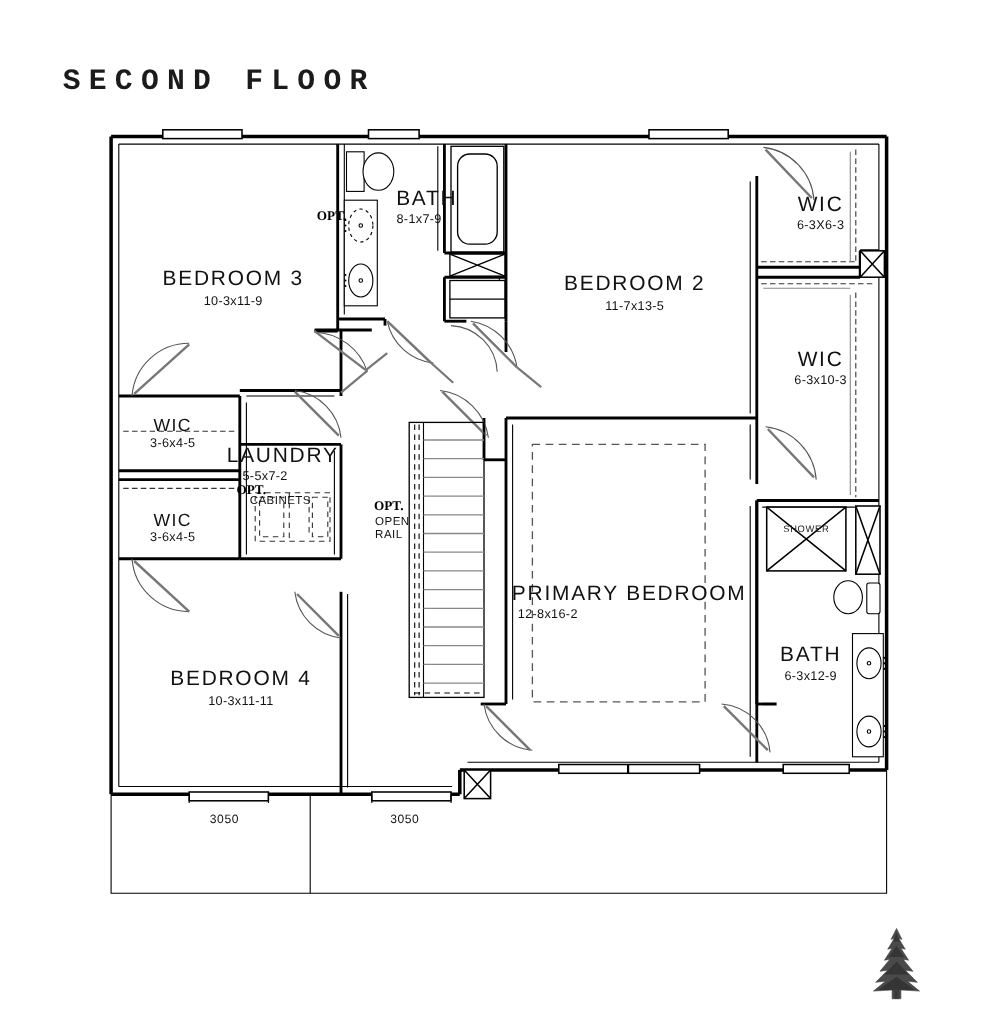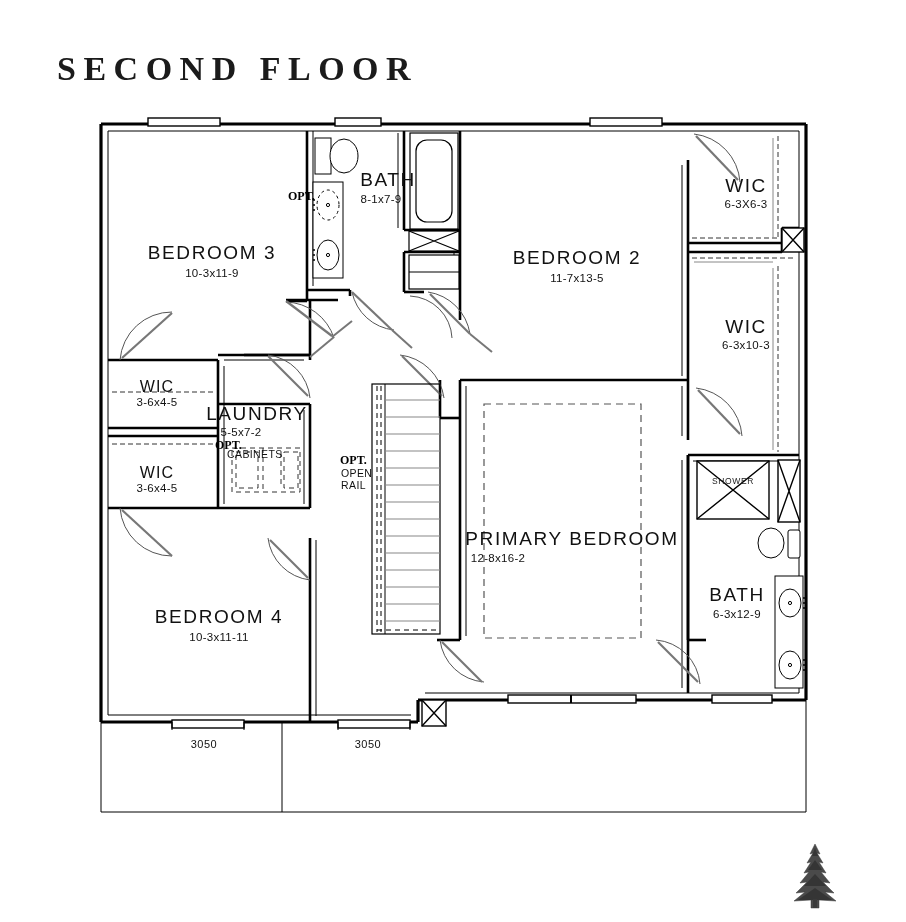--- a/index.html
+++ b/index.html
@@ -1,22 +1,22 @@
 <!DOCTYPE html>
 <html><head>
 <meta charset="utf-8">
 <title>Second Floor Plan</title>
 <style>
   html,body{margin:0;padding:0;background:#ffffff;}
   body{width:906px;height:922px;position:relative;overflow:hidden;
        font-family:"Liberation Sans",sans-serif;color:#111;}
   #plan-title{
-    position:absolute;left:57px;top:50px;
-    font-size:34px;font-weight:700;letter-spacing:7.5px;
-    color:#1b1b1b;font-family:Liberation Serif, serif;
+    position:absolute;left:57px;top:60px;
+    font-size:27px;font-weight:700;letter-spacing:7.5px;
+    color:#1b1b1b;font-family:Liberation Mono, monospace;
   }
   #floorplan-svg{position:absolute;left:0;top:0;}
   .lbl{font-family:"Liberation Sans",sans-serif;fill:#111;}
   .room-name{font-size:19px;letter-spacing:1.6px;text-anchor:middle;font-weight:400;}
   .room-name.small{font-size:16px;letter-spacing:1.2px;}
   .room-dim{font-size:11.5px;letter-spacing:.3px;text-anchor:middle;}
   .opt-bold{font-family:"Liberation Serif",serif;font-weight:700;font-size:12px;fill:#000;}
   .opt-sub{font-size:10.5px;letter-spacing:.4px;fill:#111;}
   .tiny{font-size:8.5px;letter-spacing:.6px;text-anchor:middle;fill:#222;}
   .dimtxt{font-size:11px;letter-spacing:.5px;text-anchor:middle;fill:#111;}

